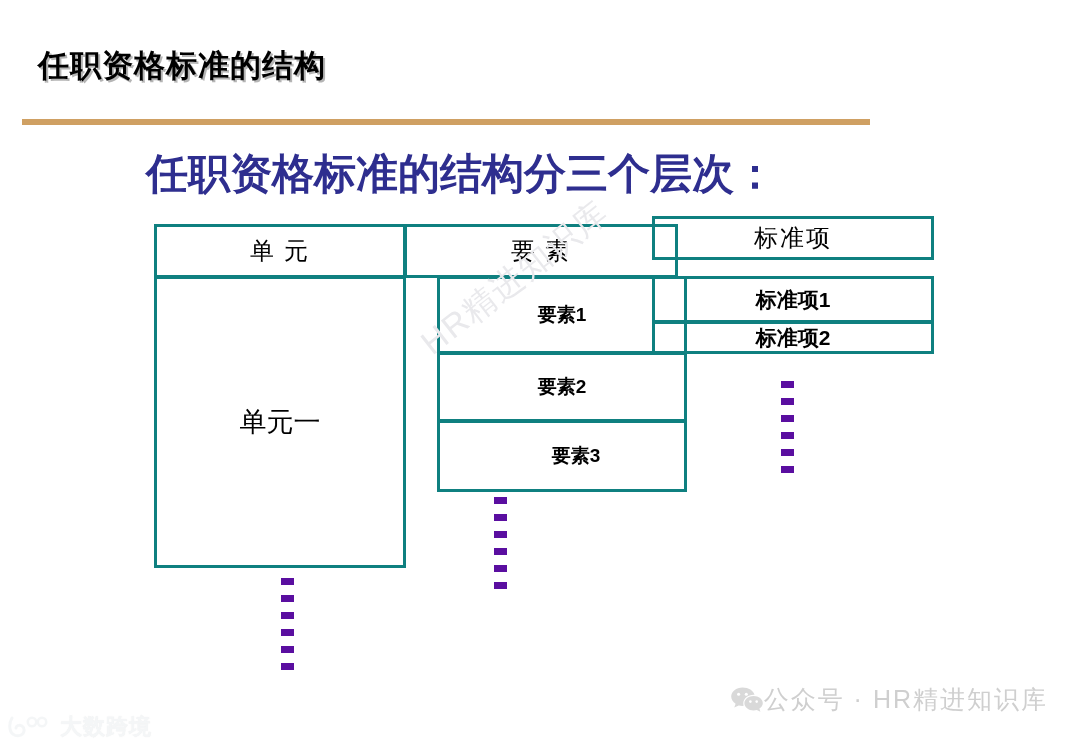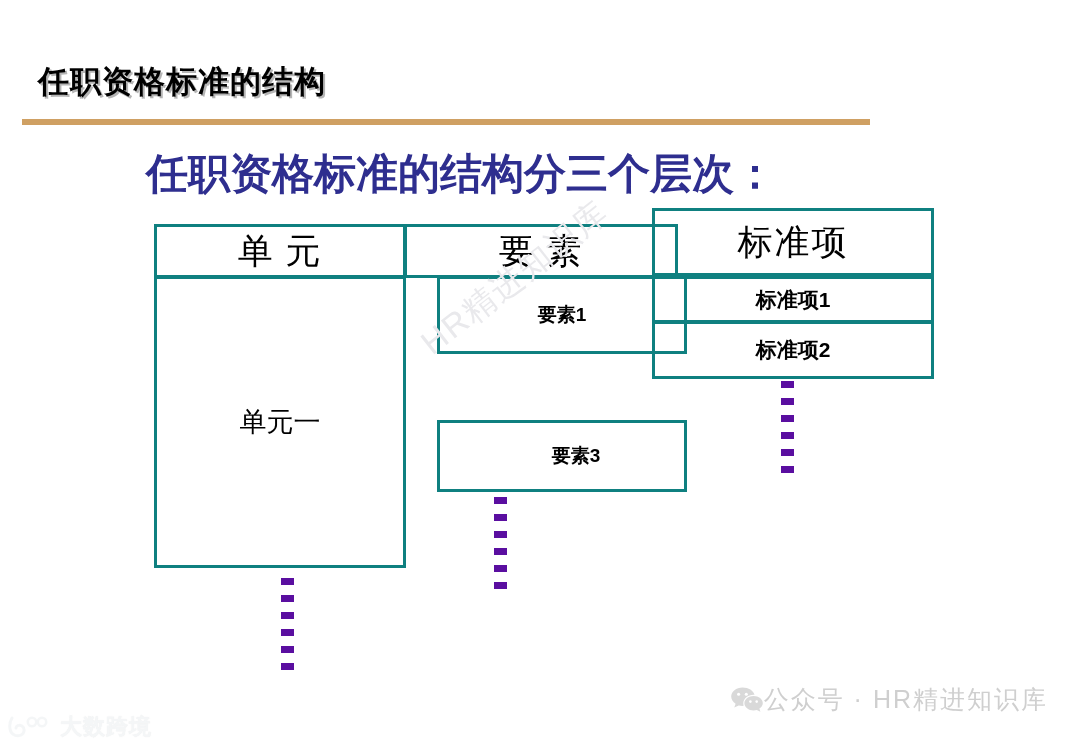--- a/index.html
+++ b/index.html
@@ -20,21 +20,20 @@
     position: absolute;
     left: 38px;
     top: 45px;
     font-family: "Liberation Sans", "DejaVu Sans", sans-serif;
     font-size: 31px;
     font-weight: bold;
     color: #000000;
     letter-spacing: 1px;
     text-shadow: 2px 2px 0 rgba(120,120,120,0.55);
     white-space: nowrap;
-    margin-top: 16px;
   }
 
   #title-rule {
     position: absolute;
     left: 22px;
     top: 119px;
     width: 848px;
     height: 6px;
     background: #cfa063;
   }
@@ -67,21 +66,21 @@
     border: 3px solid #0f8080;
     background: transparent;
     display: flex;
     align-items: center;
     justify-content: center;
     color: #000000;
     white-space: nowrap;
   }
   .cell-head {
     font-family: "Liberation Serif", "DejaVu Serif", serif;
-    font-size: 35px;
+    font-size: 24px;
     font-weight: normal;
     letter-spacing: 2px;
   }
   .cell-unit {
     font-family: "Liberation Serif", "DejaVu Serif", serif;
     font-size: 27px;
   }
   .cell-elem {
     font-family: "Liberation Sans", "DejaVu Sans", sans-serif;
     font-size: 19px;
@@ -90,29 +89,29 @@
   }
   .cell-std {
     font-family: "Liberation Sans", "DejaVu Sans", sans-serif;
     font-size: 21px;
     font-weight: bold;
   }
 
   
   #cell-head-unit   { left:154px; top:224px; width:252px; height:54px; }
   #cell-head-elem   { left:404px; top:224px; width:274px; height:54px; }
-  #cell-head-std    { left:652px; top:208px; width:282px; height:68px; }
+  #cell-head-std    { left:652px; top:216px; width:282px; height:44px; }
 
   
   #cell-unit-1      { left:154px; top:276px; width:252px; height:292px;text-align:right; }
   #cell-elem-1      { left:404px; top:276px; width:250px; height:78px; }
   #cell-elem-2      { left:404px; top:352px; width:250px; height:70px; }
   #cell-elem-3      { left:404px; top:420px; width:250px; height:72px;padding-left:28px; }
   #cell-std-1       { left:652px; top:276px; width:282px; height:47px; }
-  #cell-std-2       { left:652px; top:321px; width:282px; height:58px; }
+  #cell-std-2       { left:652px; top:321px; width:282px; height:33px; }
 
   
   .dots {
     position: absolute;
     display: flex;
     flex-direction: column;
     align-items: center;
   }
   .dots span {
     display: block;
@@ -197,20 +196,21 @@
 
 <div id="diagram">
 
   <div class="cell cell-head" id="cell-head-unit">单  元</div>
   <div class="cell cell-head" id="cell-head-elem">要  素</div>
   <div class="cell cell-head" id="cell-head-std">标准项</div>
 
   <div class="cell cell-unit" id="cell-unit-1">单元一</div>
 
   <div class="cell cell-elem" id="cell-elem-1">要素1</div>
+  <div class="cell cell-elem" id="cell-elem-2">要素2</div>
   <div class="cell cell-elem" id="cell-elem-3">要素3</div>
 
   <div class="cell cell-std" id="cell-std-1">标准项1</div>
   <div class="cell cell-std" id="cell-std-2">标准项2</div>
 
   <div class="dots" id="dots-std">
     <span></span>
     <span></span>
     <span></span>
     <span></span>

